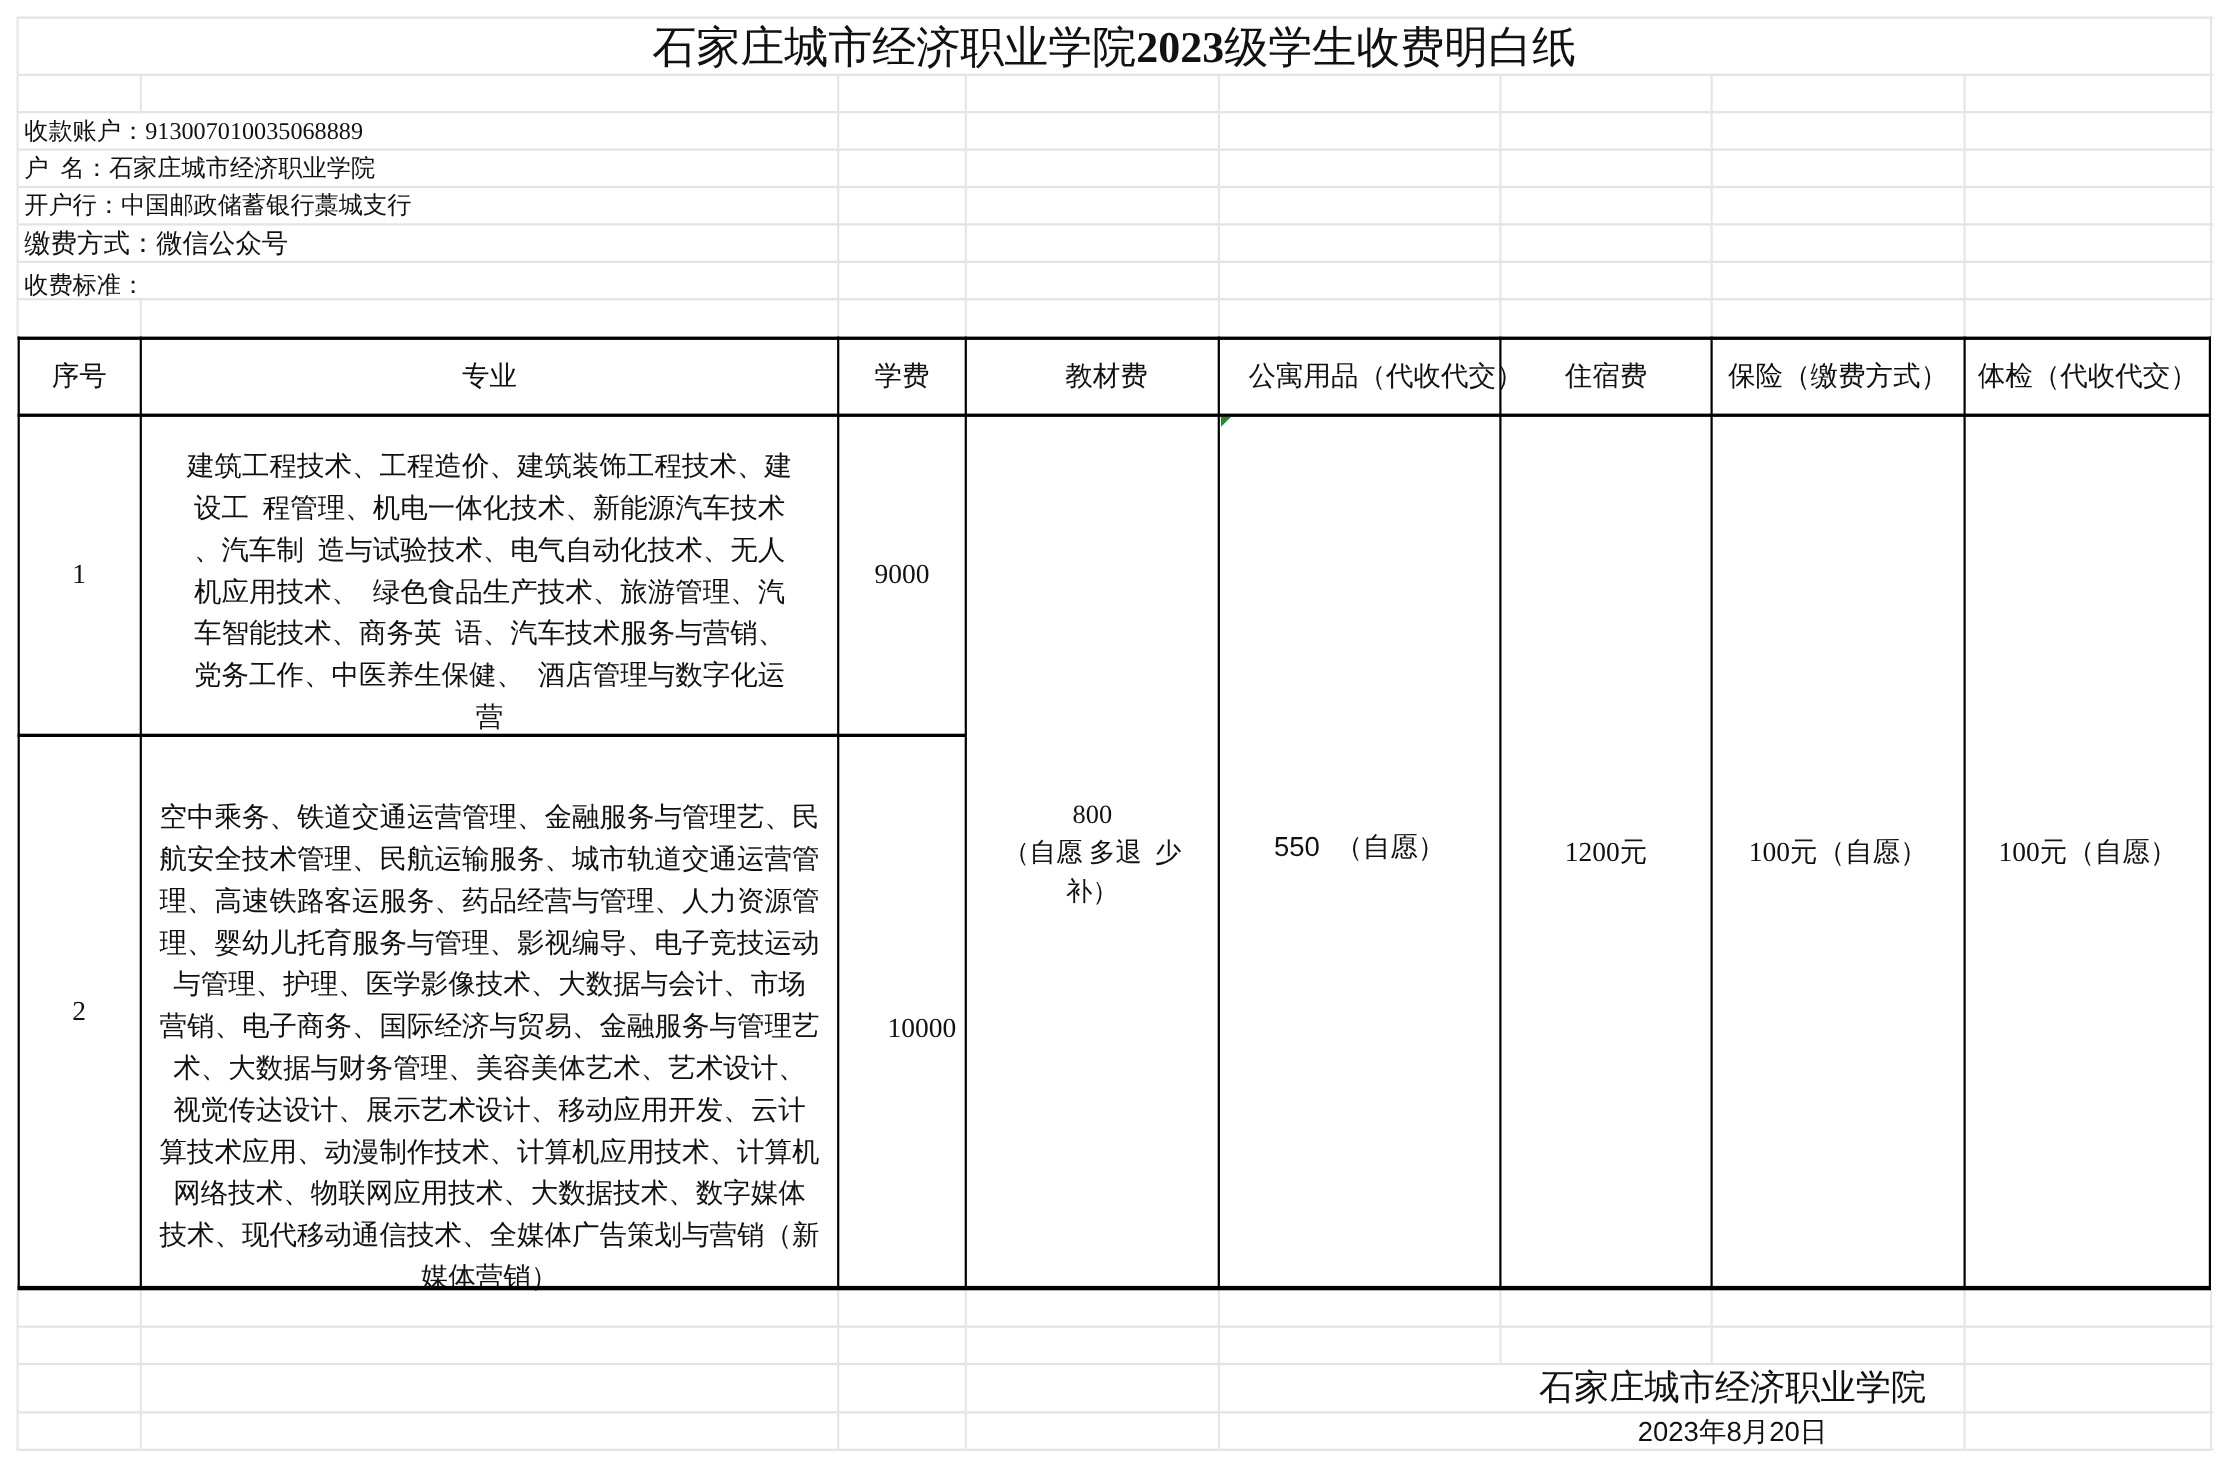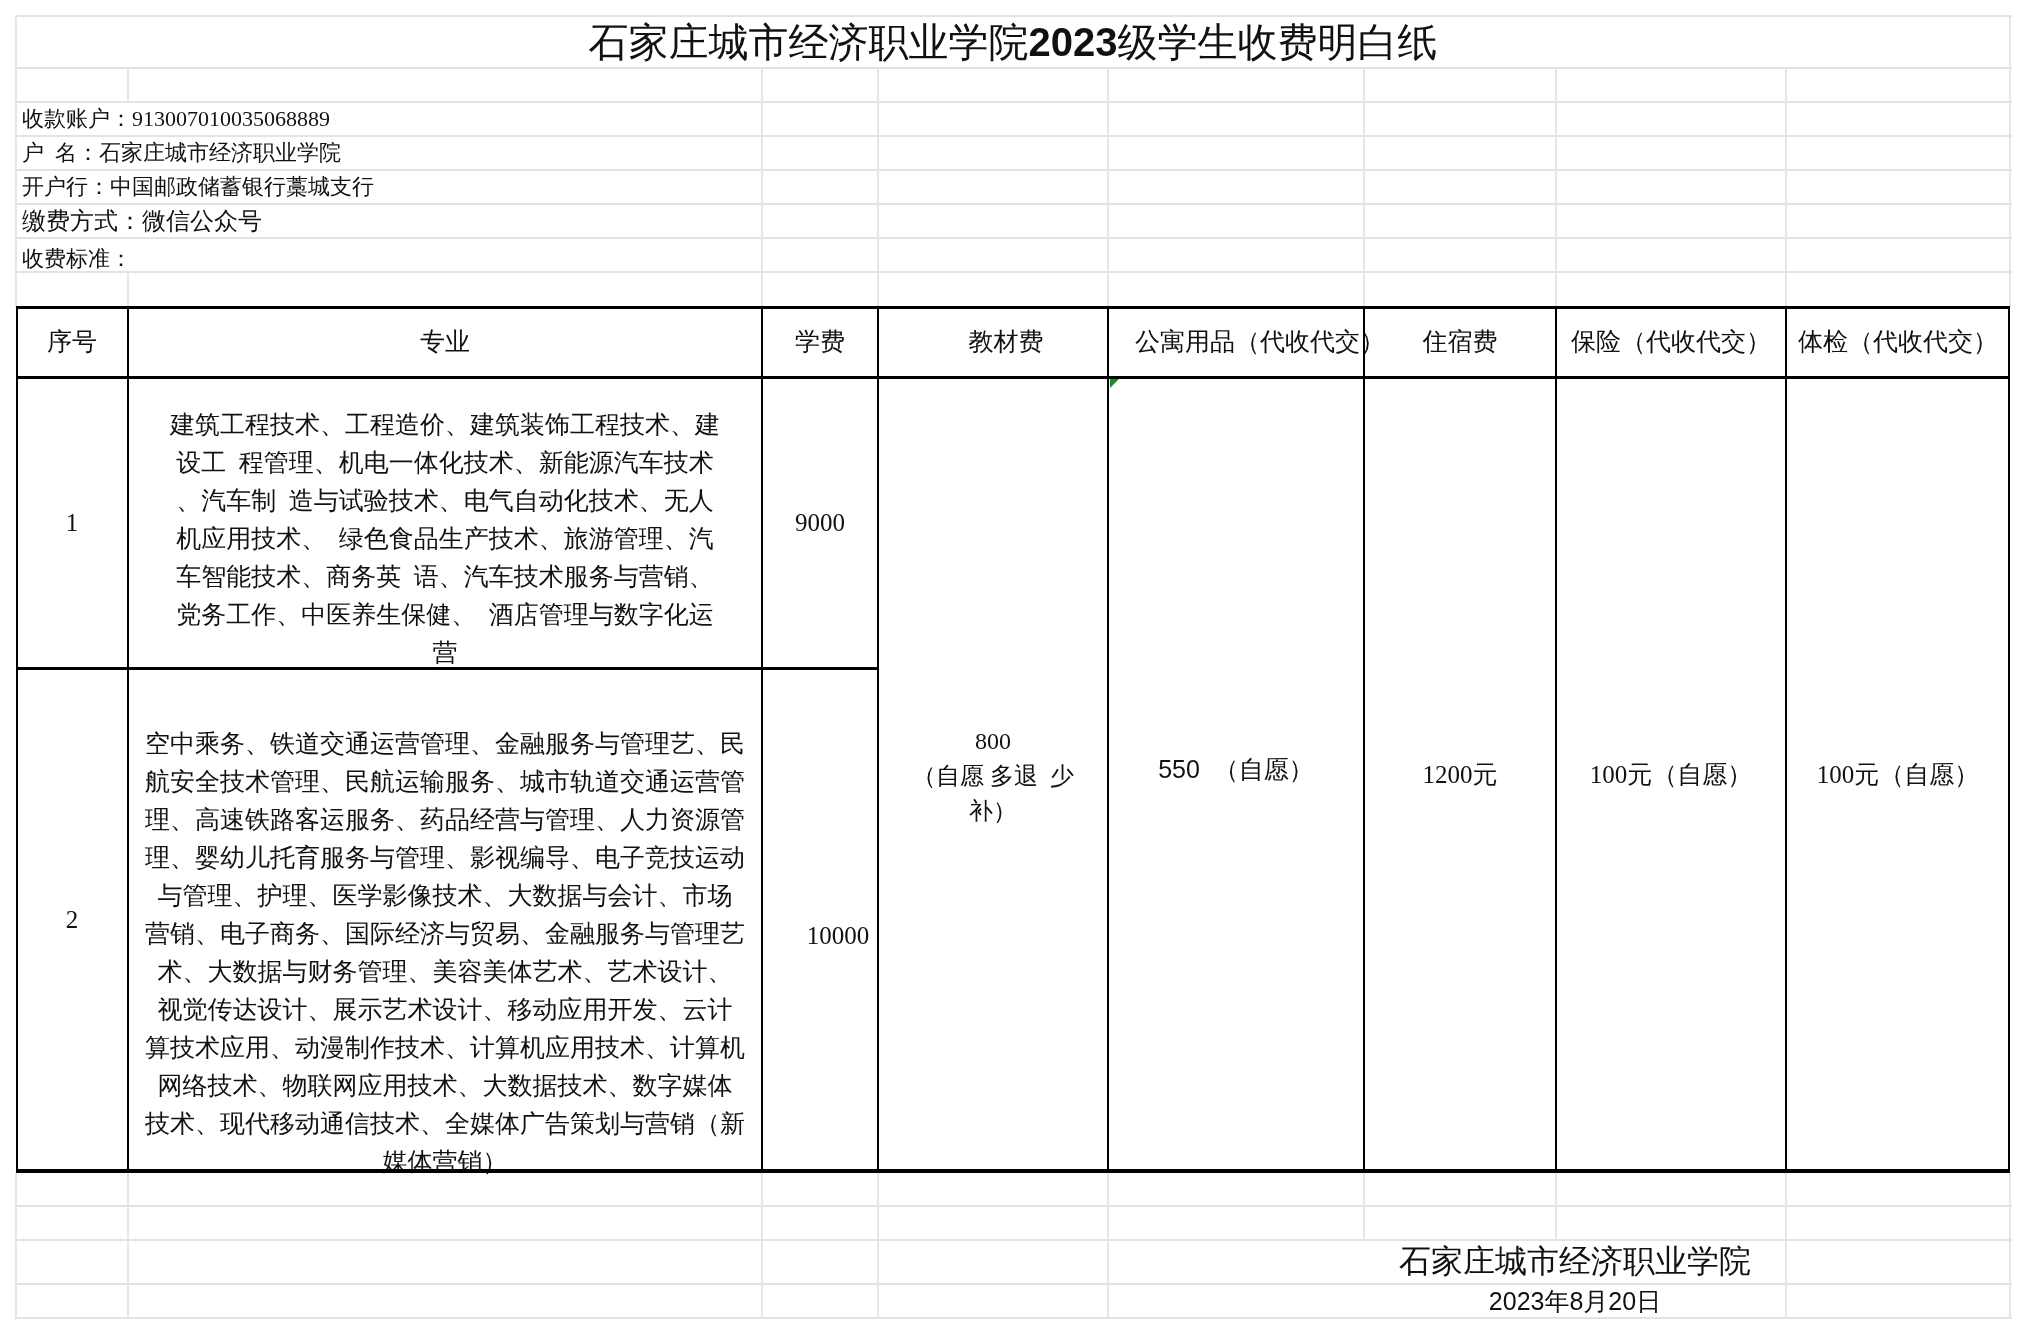--- a/index.html
+++ b/index.html
@@ -5,21 +5,21 @@
   html, body { margin: 0; padding: 0; background: #ffffff; }
   body { width: 2026px; height: 1334px; position: relative; overflow: hidden;
          font-family: "Liberation Serif", "DejaVu Serif", serif; color: #111; }
   .sheet { position: absolute; left: 0; top: 0; width: 2026px; height: 1334px; }
   
   .hline { position: absolute; height: 2px; background: #e3e3e3; }
   .vline { position: absolute; width: 2px; background: #e6e6e6; }
   .title { position: absolute; left: 16px; top: 16px; width: 1994px; height: 52px;
            display: flex; align-items: center; justify-content: center;
            font-size: 40px; letter-spacing: 0px; white-space: nowrap; }
-  .title .num { font-family: Liberation Sans, sans-serif; font-weight: bold; }
+  .title .num { font-family: Liberation Serif, serif; font-weight: bold; }
   .info { position: absolute; left: 22px; height: 34px; display: flex; align-items: center;
           font-size: 22px; white-space: nowrap; }
   .info.big { font-size: 24px; }
   
   .tbl { position: absolute; left: 16px; top: 306px; width: 1994px; height: 866px; }
   .cell { position: absolute; box-sizing: border-box; display: flex; align-items: center;
           justify-content: center; text-align: center; }
   .b { position: absolute; background: #000; }
   .hdr { font-size: 25px; white-space: nowrap; }
   .major { font-size: 25px; line-height: 38px; flex-direction: column; justify-content: flex-start; }
@@ -86,21 +86,21 @@
   <div class="info" style="top:226px;margin-top:16px;">收费标准：</div>
 
   <div class="tbl">
 
     <div class="cell hdr" style="left:0;top:0;width:112px;height:71px;">序号</div>
     <div class="cell hdr" style="left:112px;top:0;width:634px;height:71px;">专业</div>
     <div class="cell hdr" style="left:746px;top:0;width:116px;height:71px;">学费</div>
     <div class="cell hdr" style="left:875px;top:0;width:230px;height:71px;">教材费</div>
     <div class="cell hdr" style="left:1092px;top:0;width:256px;height:71px;margin-left:24px;">公寓用品（代收代交）</div>
     <div class="cell hdr" style="left:1348px;top:0;width:192px;height:71px;">住宿费</div>
-    <div class="cell hdr" style="left:1540px;top:0;width:230px;height:71px;">保险（代收代交）</div>
+    <div class="cell hdr" style="left:1540px;top:0;width:230px;height:71px;">保险（缴费方式）</div>
     <div class="cell hdr" style="left:1770px;top:0;width:224px;height:71px;">体检（代收代交）</div>
 
     <div class="cell hdr" style="left:0;top:71px;width:112px;height:291px;">1</div>
     <div class="cell major" style="left:112px;top:71px;width:634px;height:291px;padding-top:29px;">
       <span>建筑工程技术、工程造价、建筑装饰工程技术、建</span>
       <span style="white-space:pre;">设工  程管理、机电一体化技术、新能源汽车技术</span>
       <span style="white-space:pre;text-align:center;">、汽车制  造与试验技术、电气自动化技术、无人</span>
       <span style="white-space:pre;">机应用技术、  绿色食品生产技术、旅游管理、汽</span>
       <span style="white-space:pre;">车智能技术、商务英  语、汽车技术服务与营销、</span>
       <span style="white-space:pre;">党务工作、中医养生保健、  酒店管理与数字化运</span>

